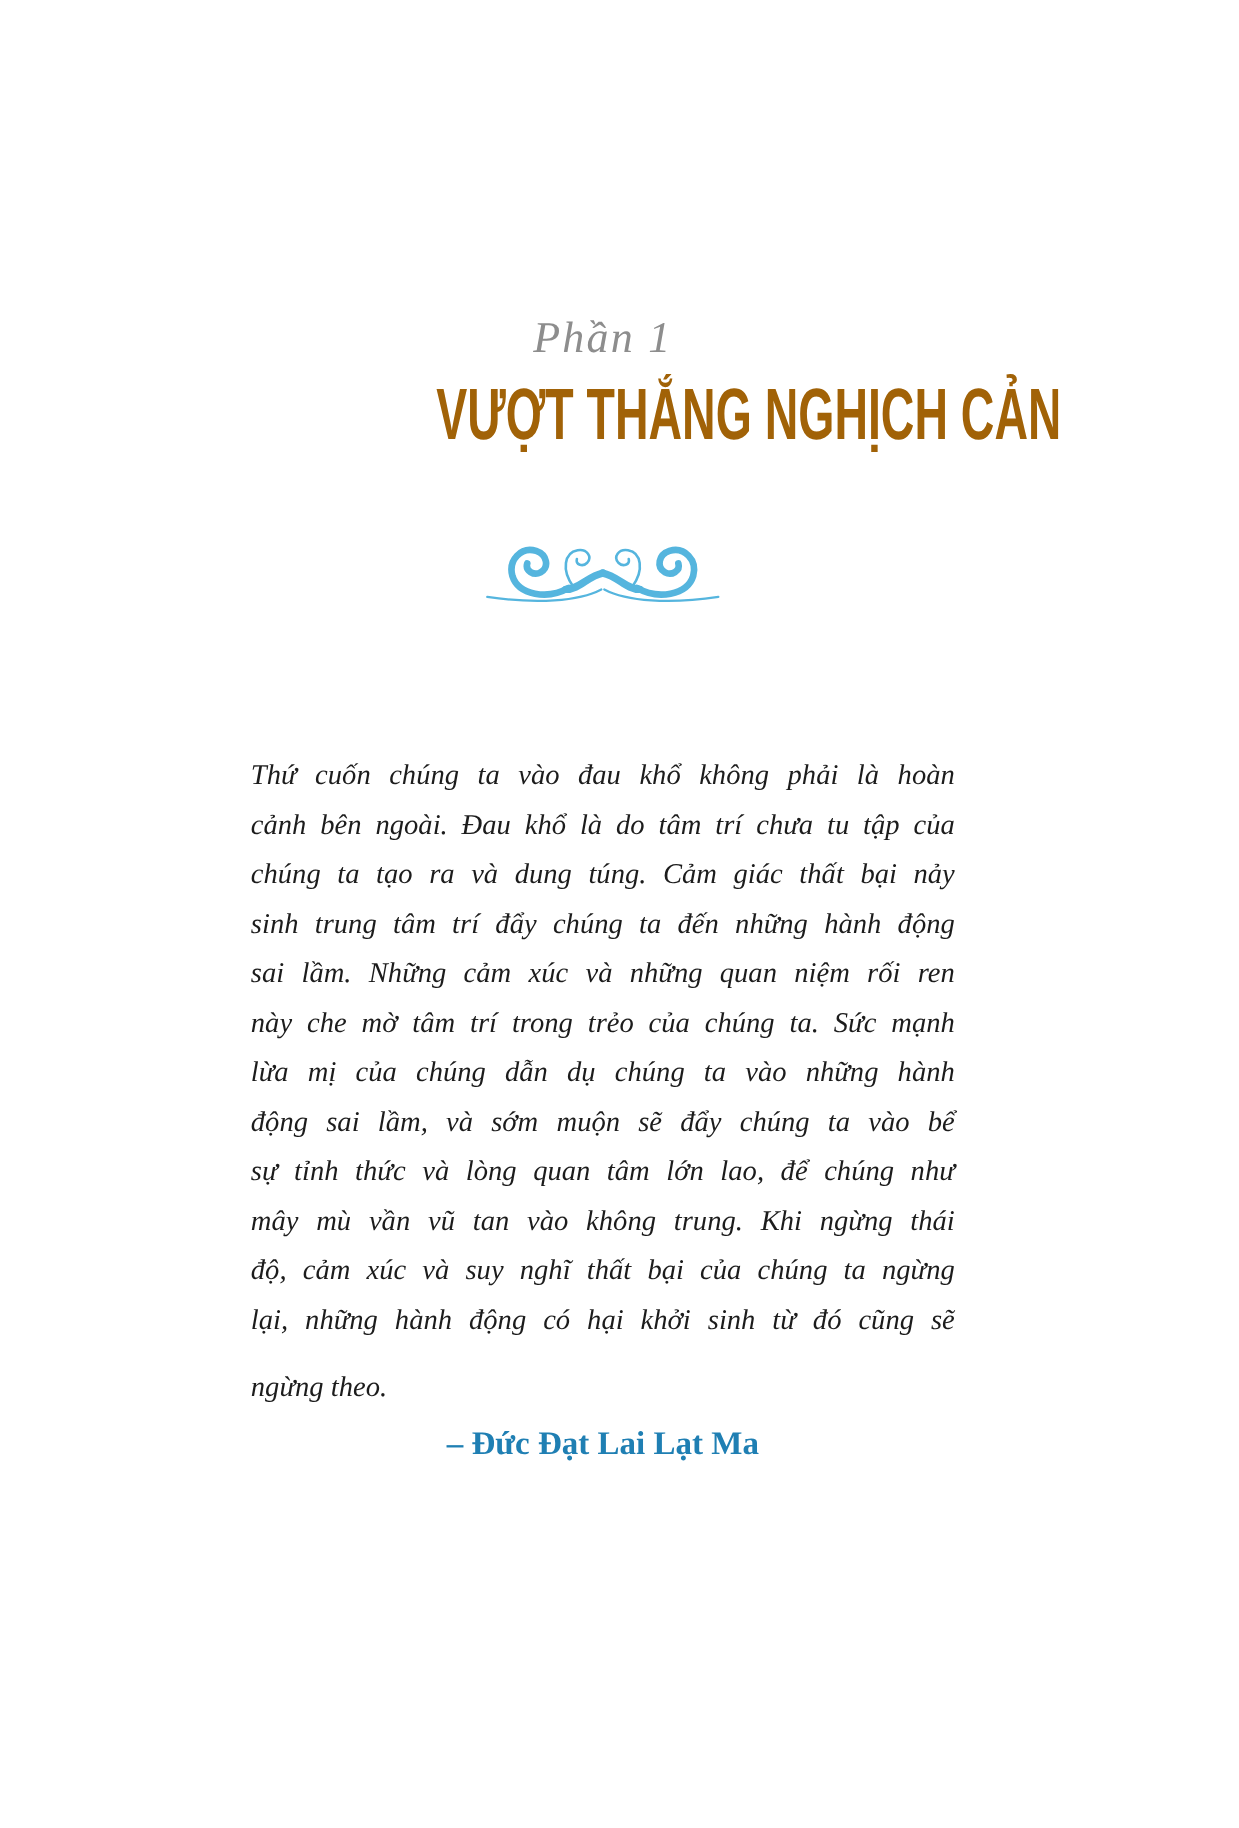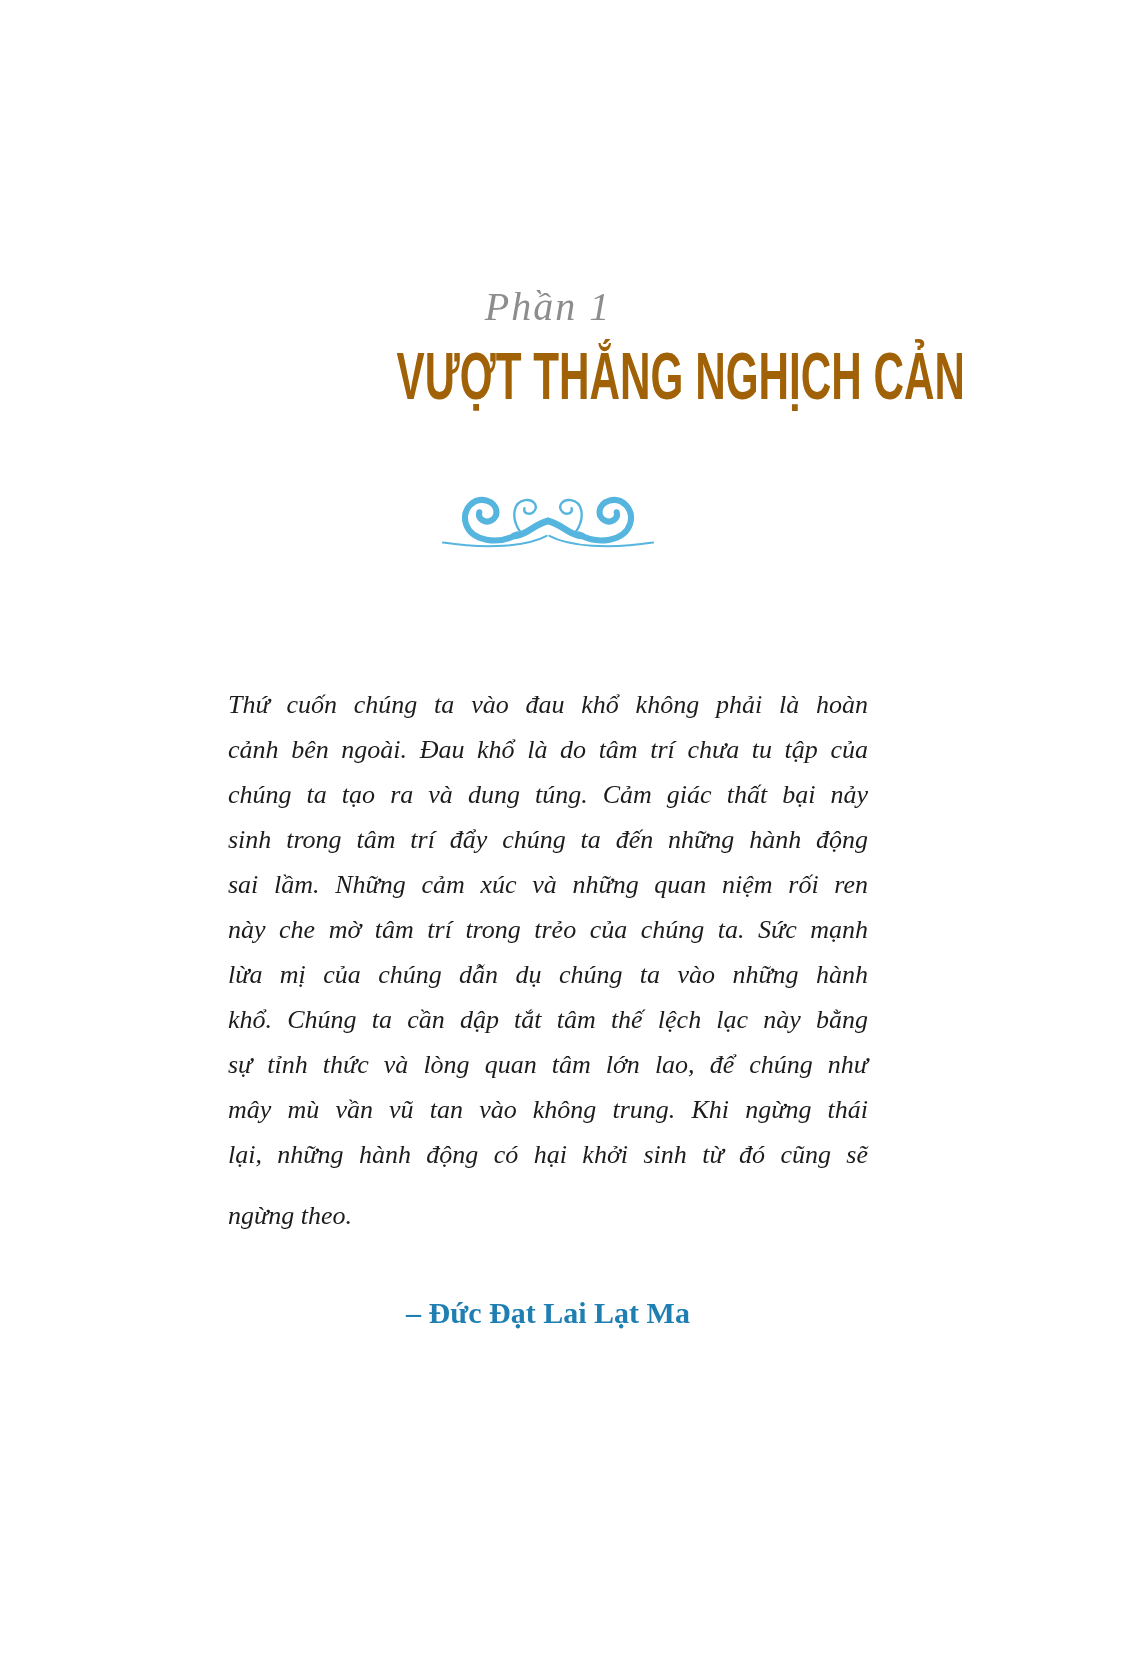--- a/index.html
+++ b/index.html
@@ -100,26 +100,27 @@
       </defs>
       <use href="#fl-half"></use>
       <use href="#fl-half" transform="translate(320,0) scale(-1,1)"></use>
     </svg>
   </div>
 
   <div class="content-col quote-block">
     <div class="qline">Thứ cuốn chúng ta vào đau khổ không phải là hoàn</div>
     <div class="qline">cảnh bên ngoài. Đau khổ là do tâm trí chưa tu tập của</div>
     <div class="qline">chúng ta tạo ra và dung túng. Cảm giác thất bại nảy</div>
-    <div class="qline">sinh trong tâm trí đẩy chúng ta đến những hành động</div>
+    <div class="qline">sinh trung tâm trí đẩy chúng ta đến những hành động</div>
     <div class="qline">sai lầm. Những cảm xúc và những quan niệm rối ren</div>
     <div class="qline">này che mờ tâm trí trong trẻo của chúng ta. Sức mạnh</div>
     <div class="qline">lừa mị của chúng dẫn dụ chúng ta vào những hành</div>
-    <div class="qline">khổ. Chúng ta cần dập tắt tâm thế lệch lạc này bằng</div>
+    <div class="qline">động sai lầm, và sớm muộn sẽ đẩy chúng ta vào bể</div>
     <div class="qline">sự tỉnh thức và lòng quan tâm lớn lao, để chúng như</div>
     <div class="qline">mây mù vần vũ tan vào không trung. Khi ngừng thái</div>
+    <div class="qline">độ, cảm xúc và suy nghĩ thất bại của chúng ta ngừng</div>
     <div class="qline">lại, những hành động có hại khởi sinh từ đó cũng sẽ</div>
     <div class="qline qline-last">ngừng theo.</div>
   </div>
 
   <div class="content-col attribution">– Đức Đạt Lai Lạt Ma</div>
 
 </div>
 
 </body></html>

